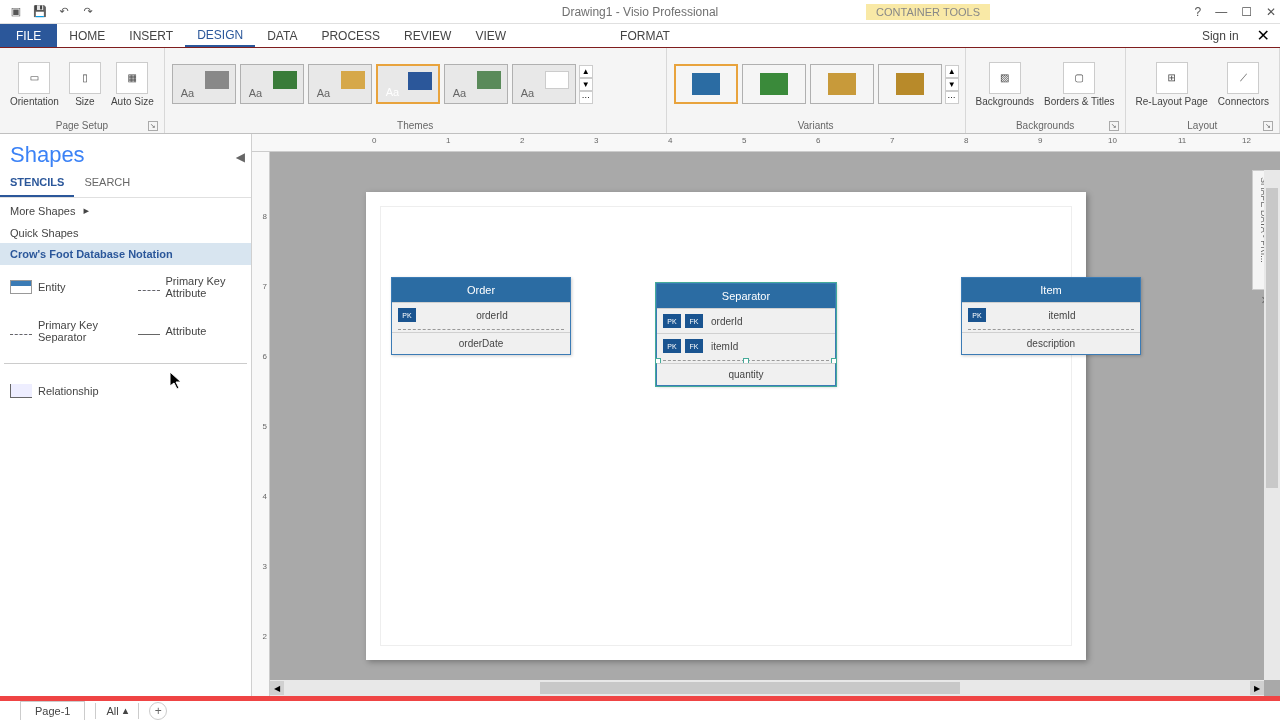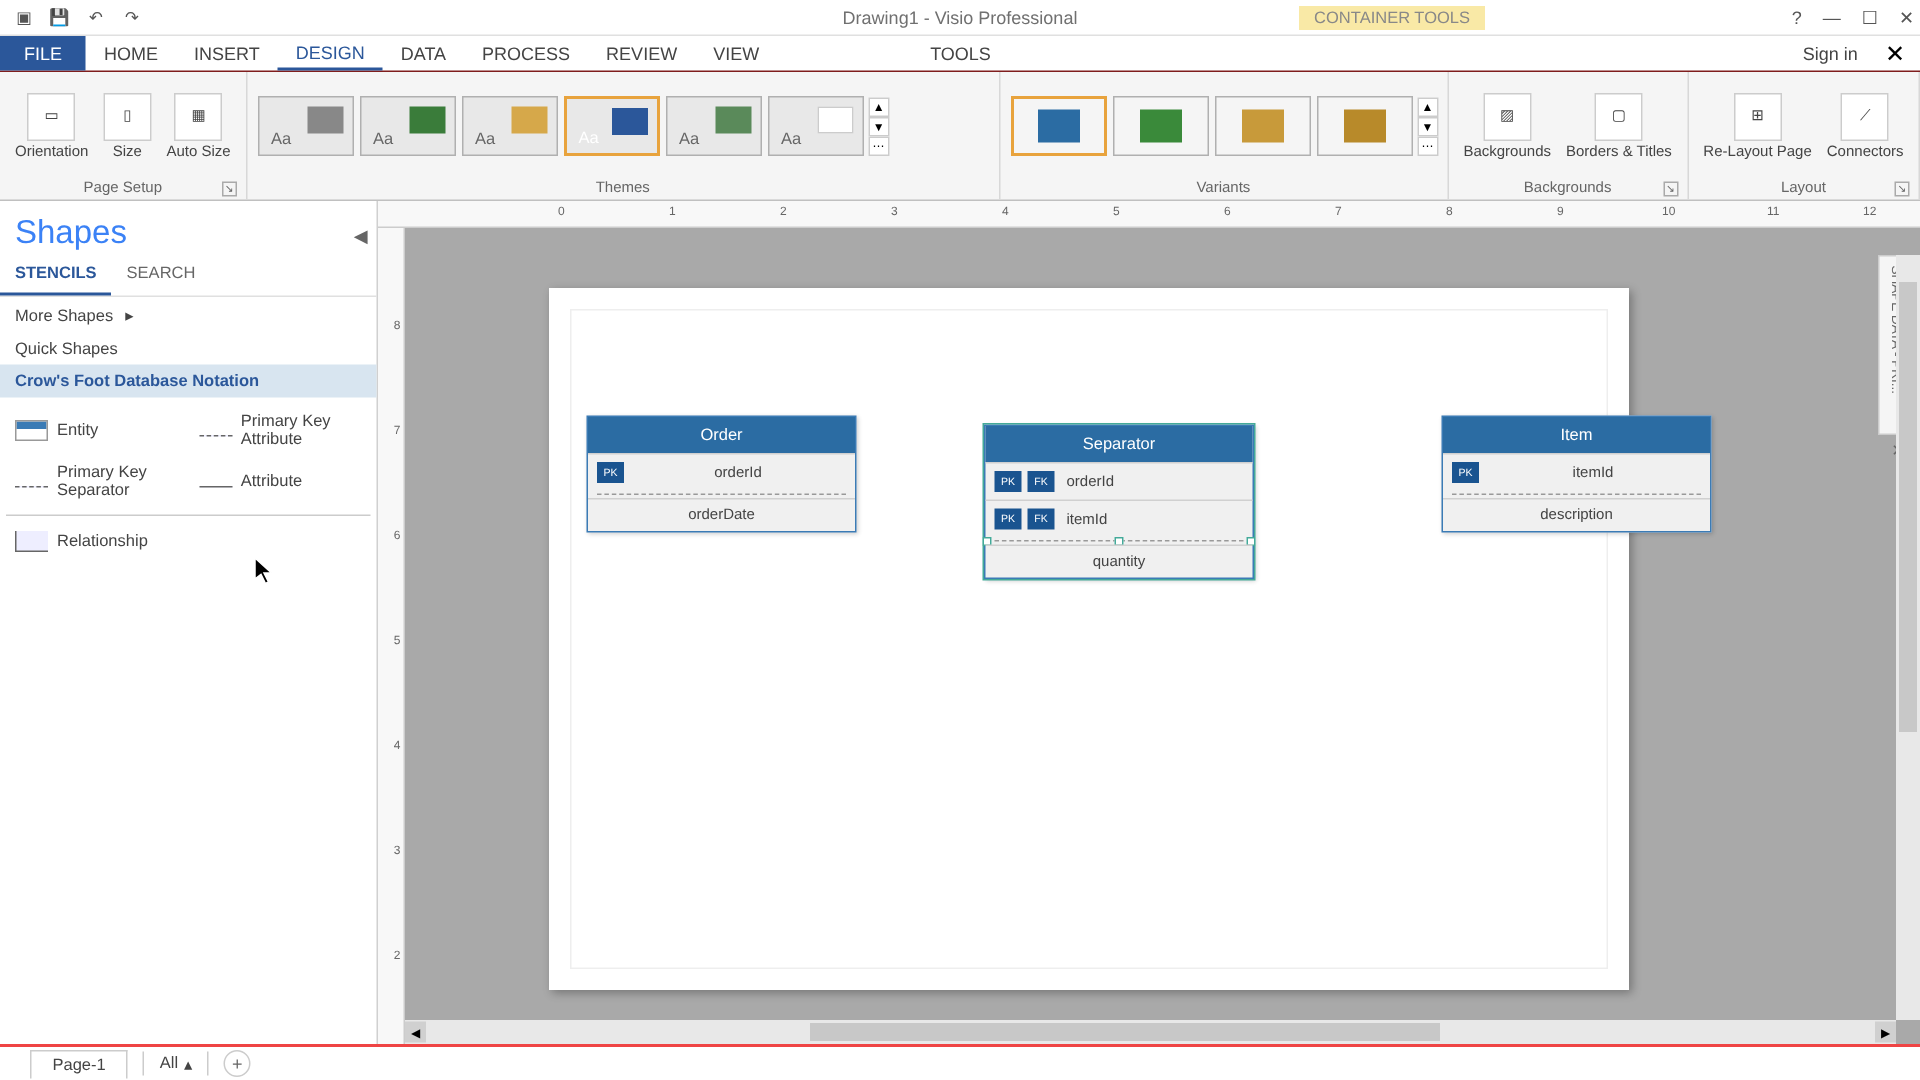--- a/index.html
+++ b/index.html
@@ -48,21 +48,21 @@
 
 .shapes-panel { width: 252px; background: #fff; border-right: 1px solid #d0d0d0; display: flex; flex-direction: column; position: relative; }
 .shapes-title { font-size: 22px; color: #3b82f6; padding: 8px 10px 4px; font-weight: 300; }
 .panel-collapse { position: absolute; right: 6px; top: 16px; cursor: pointer; font-size: 12px; color: #666; }
 .panel-tabs { height: 26px; display: flex; border-bottom: 1px solid #e0e0e0; }
 .panel-tab { padding: 4px 10px; font-size: 11px; color: #666; cursor: pointer; }
 .panel-tab.active { color: #2b579a; border-bottom: 2px solid #2b579a; font-weight: 600; }
 .more-shapes { padding: 6px 10px; font-size: 11px; color: #444; cursor: pointer; display: flex; align-items: center; gap: 8px; }
 .quick-shapes { padding: 4px 10px; font-size: 11px; color: #444; cursor: pointer; }
 .stencil-header { padding: 5px 10px; font-size: 11px; background: #d8e5f0; color: #2b579a; font-weight: 600; cursor: pointer; }
-.stencil-shapes { padding: 6px 4px; display: grid; grid-template-columns: 1fr 1fr; gap: 2px; }
+.stencil-shapes { padding: 6px 4px; display: grid; grid-template-columns: 1fr 1fr; gap: 12px; }
 .stencil-divider { grid-column: 1 / -1; height: 1px; background: #ccc; margin: 4px 0; }
 .shape-item { display: flex; align-items: center; gap: 6px; padding: 4px 6px; font-size: 11px; color: #444; cursor: pointer; }
 .shape-icon { width: 22px; height: 14px; border: 1px solid #999; background: #eef; flex-shrink: 0; }
 .shape-icon.entity { background: linear-gradient(#3b7bb5 40%, #fff 40%); }
 .shape-icon.line { border: none; border-top: 1px dashed #666; height: 1px; margin-top: 7px; }
 .shape-icon.solid-line { border: none; border-top: 1px solid #666; height: 1px; margin-top: 7px; }
 .shape-icon.rel { border: none; border-left: 1px solid #666; border-bottom: 1px solid #666; height: 14px; }
 
 
 .canvas-area { flex: 1; background: #a9a9a9; position: relative; display: flex; flex-direction: column; }
@@ -90,21 +90,21 @@
 .shape-data-close { position: absolute; right: 10px; top: 142px; font-size: 11px; cursor: pointer; color: #666; }
 
 
 .scroll-v { position: absolute; right: 0; top: 18px; width: 16px; bottom: 16px; background: #e8e8e8; }
 .scroll-v-thumb { position: absolute; left: 2px; right: 2px; top: 18px; height: 300px; background: #c8c8c8; }
 .scroll-h { position: absolute; left: 18px; right: 16px; bottom: 0; height: 16px; background: #e8e8e8; display: flex; align-items: center; }
 .scroll-h-thumb { position: absolute; left: 270px; width: 420px; top: 2px; bottom: 2px; background: #c8c8c8; }
 .scroll-arrow { width: 14px; height: 14px; background: #d0d0d0; font-size: 8px; display: flex; align-items: center; justify-content: center; cursor: pointer; }
 
 
-.page-tabs { height: 24px; background: #fff; border-top: 2px solid #ef4444; display: flex; align-items: center; padding-left: 20px; gap: 10px; }
+.page-tabs { height: 24px; background: #fff; border-top: 5px solid #ef4444; display: flex; align-items: center; padding-left: 20px; gap: 10px; }
 .page-tab { padding: 3px 14px; font-size: 11px; color: #444; border: 1px solid #ccc; border-bottom: none; cursor: pointer; }
 .page-tab-all { font-size: 11px; color: #444; cursor: pointer; display: flex; align-items: center; gap: 4px; }
 .page-add { width: 18px; height: 18px; border: 1px solid #ccc; border-radius: 50%; display: flex; align-items: center; justify-content: center; font-size: 12px; cursor: pointer; color: #666; }
 .page-tabs-sep { width: 1px; height: 16px; background: #ccc; }
 
 
 .cursor { position: absolute; left: 170px; top: 372px; width: 14px; height: 18px; z-index: 100; pointer-events: none; }
 .cursor svg { width: 100%; height: 100%; }
 </style>
 </head>
@@ -129,21 +129,21 @@
 
 <div class="ribbon-tabs">
   <div class="tab-file">FILE</div>
   <div class="tab">HOME</div>
   <div class="tab">INSERT</div>
   <div class="tab active">DESIGN</div>
   <div class="tab">DATA</div>
   <div class="tab">PROCESS</div>
   <div class="tab">REVIEW</div>
   <div class="tab">VIEW</div>
-  <div class="tab tab-format">TOOLS</div>
+  <div class="tab tab-format">FORMAT</div>
   <div class="signin">Sign in</div>
   <div class="ribbon-close">✕</div>
 </div>
 
 <div class="ribbon">
   <div class="ribbon-group">
     <div class="ribbon-group-content">
       <div class="ribbon-btn">
           <div class="ribbon-btn-icon">▭</div>
           <span>Orientation</span>

